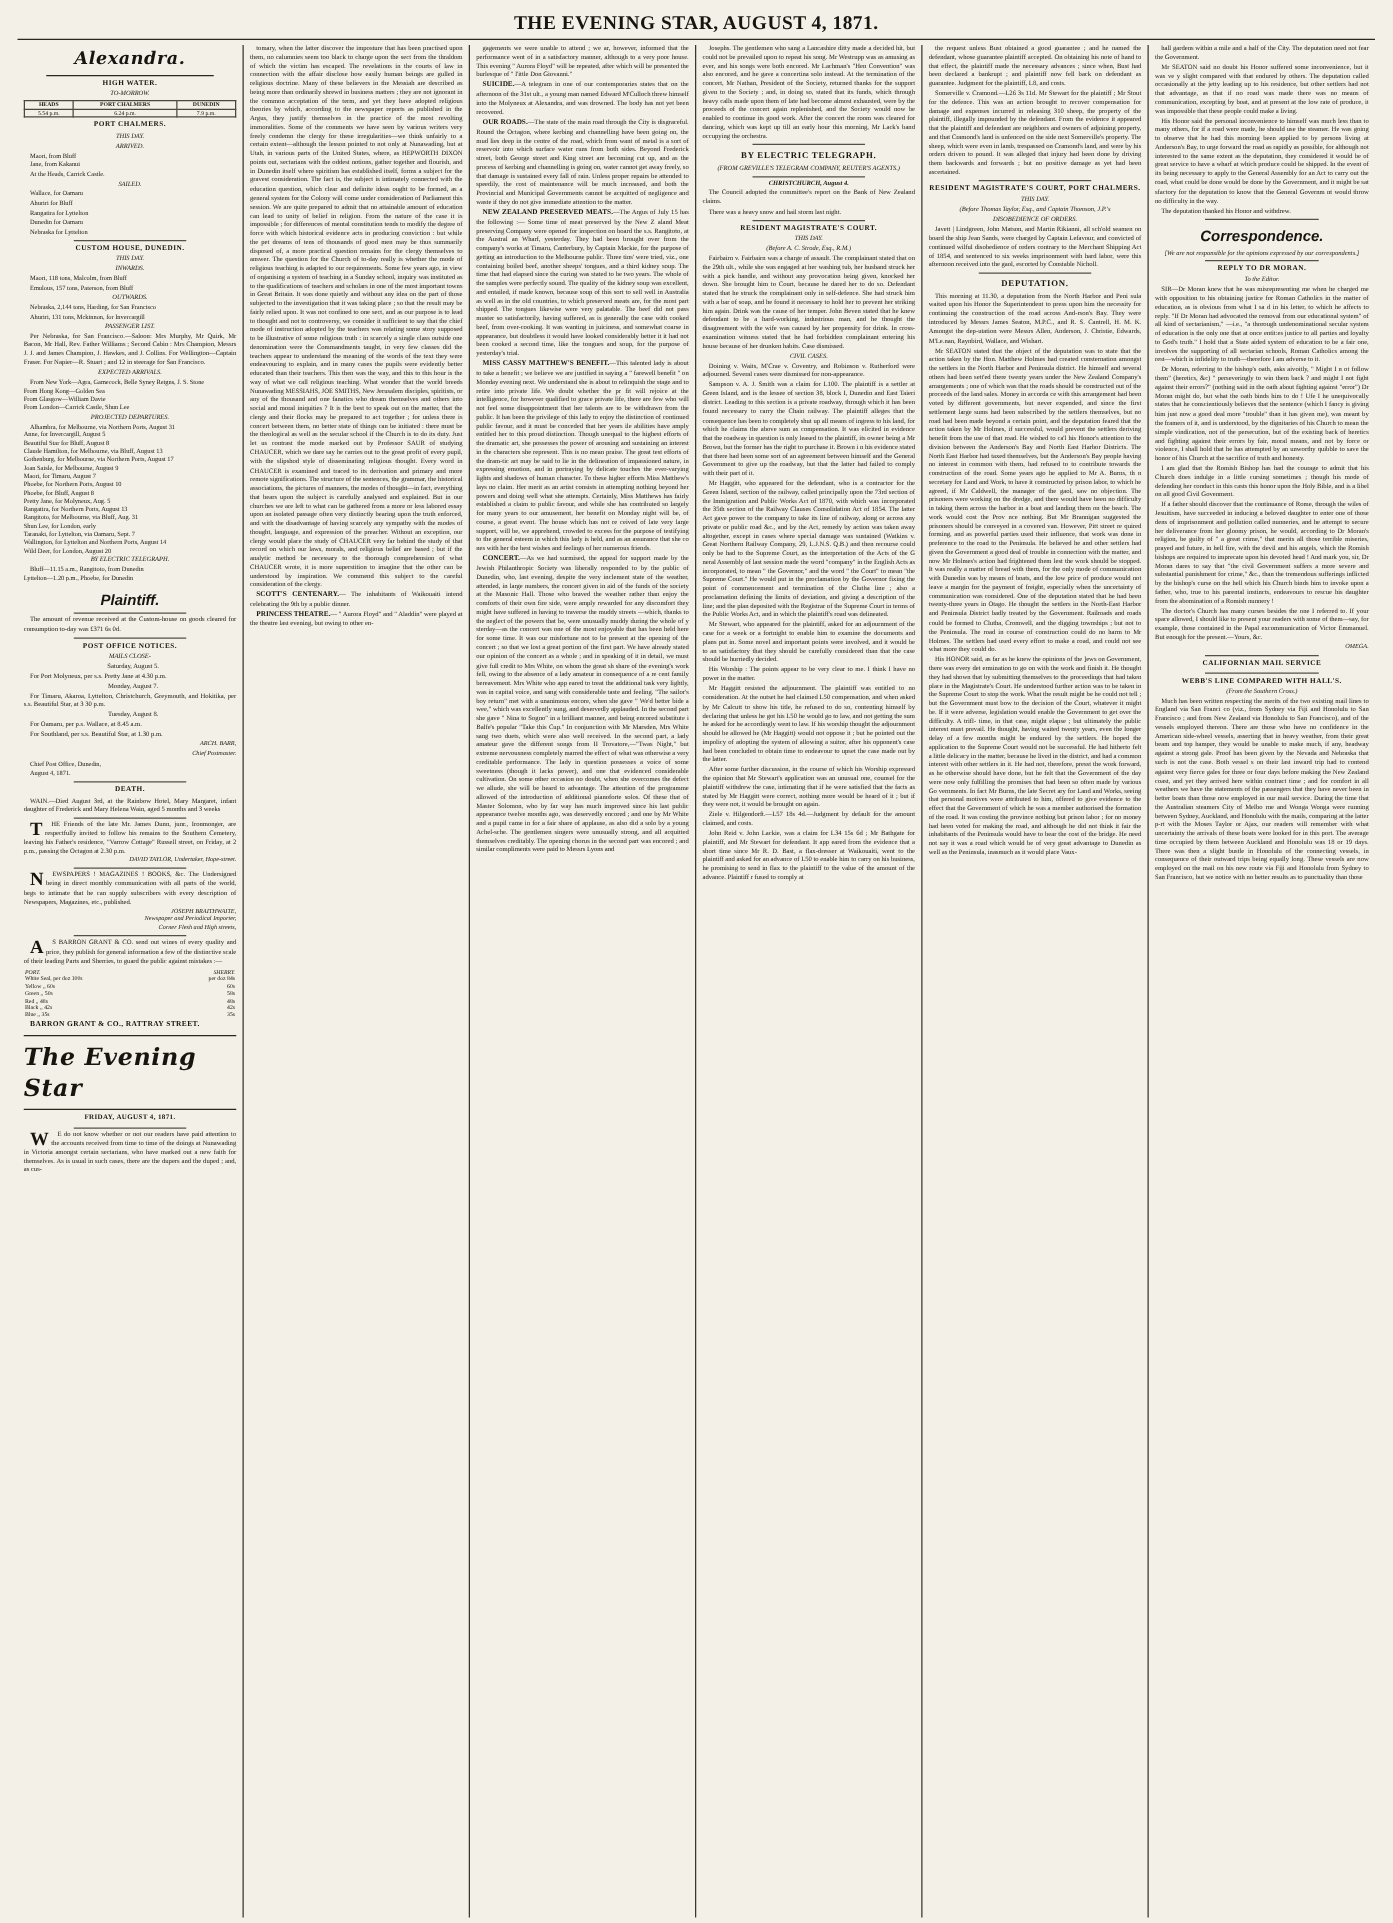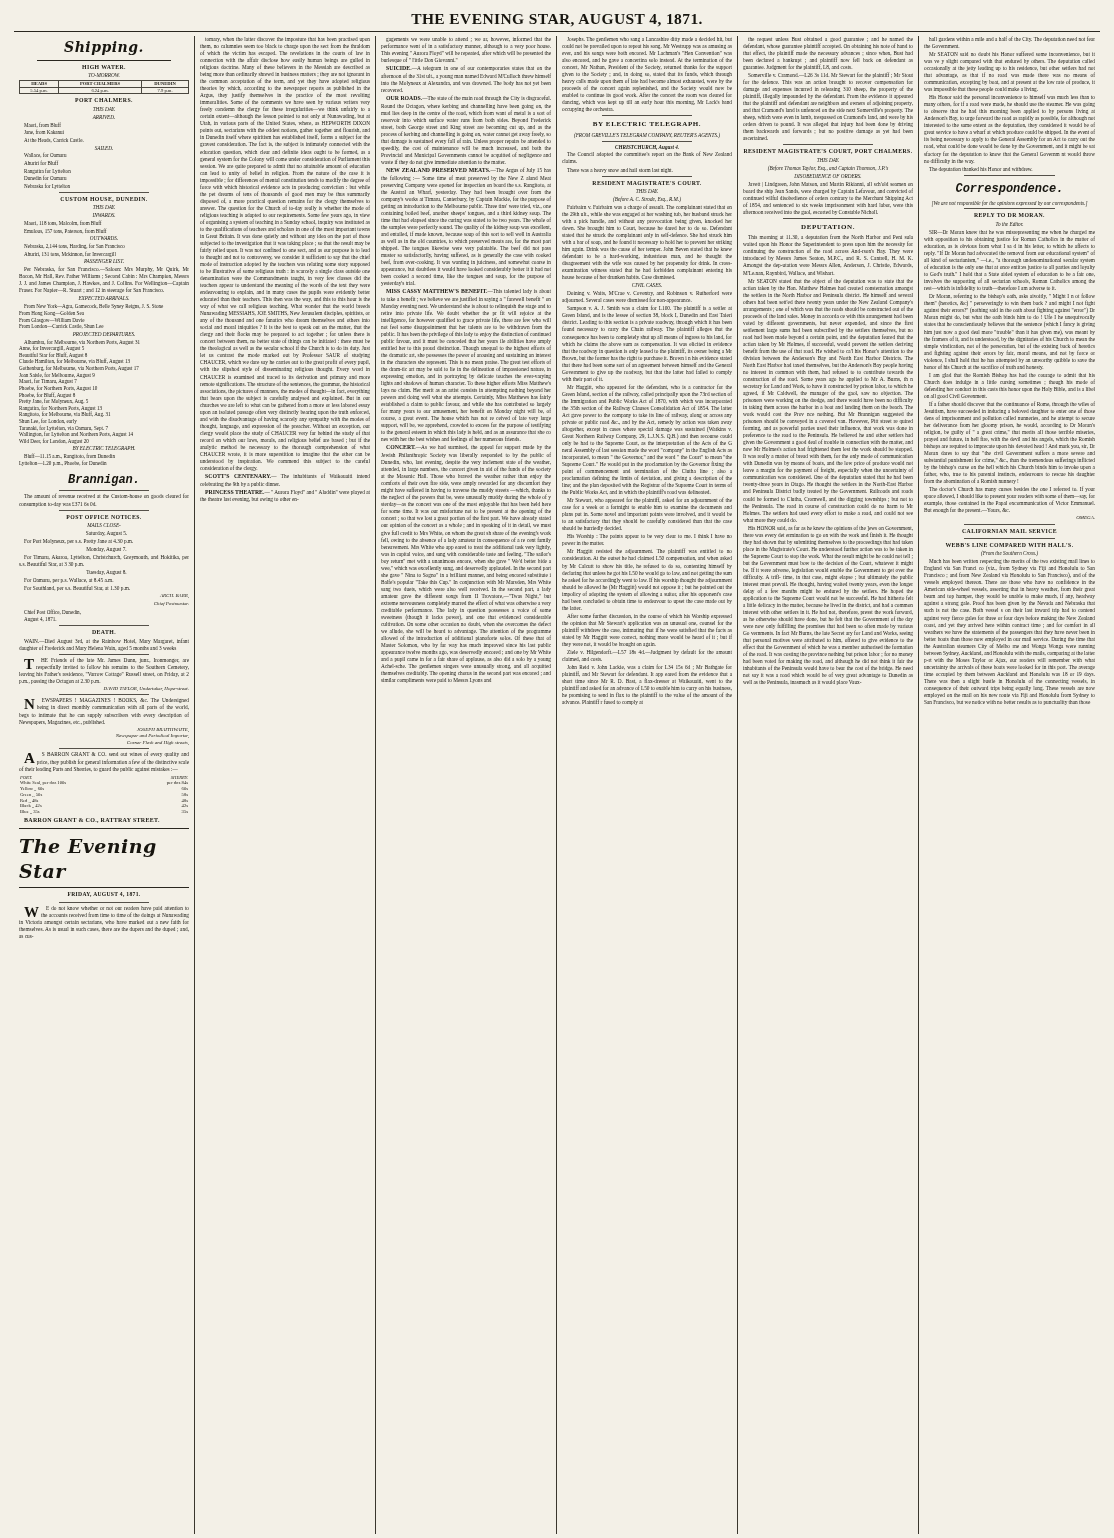--- a/index.html
+++ b/index.html
@@ -56,21 +56,21 @@
     font-size: 14px;
     font-family: "DejaVu Serif", serif;
     font-weight: bold;
     font-style: italic;
     margin: 2px 0 1px 0;
     letter-spacing: 0.5px;
   }
   .hdr-fancy2 {
     text-align: center;
     font-size: 12px;
-    font-family: Liberation Mono, monospace;
+    font-family: Liberation Sans, sans-serif;
     font-weight: bold;
     font-style: italic;
     margin: 6px 0 2px 0;
   }
   .hdr-caps {
     text-align: center;
     font-size: 7px;
     font-weight: bold;
     letter-spacing: 0.6px;
     margin: 4px 0 2px 0;
@@ -166,21 +166,21 @@
 </head>
 <body>
 
 <div class="page">
 
   <div class="masthead">THE EVENING STAR, AUGUST 4, 1871.</div>
 
   <div class="columns">
 
     <div class="col">
-      <div class="hdr-fancy">Shipping.</div>
+      <div class="hdr-fancy">Alexandra.</div>
       <hr class="rule">
       <div class="hdr-caps-sm">HIGH WATER.</div>
       <div class="hdr-sub">TO-MORROW.</div>
       <table class="tide">
         <tbody>
             <tr>
           <th>HEADS</th>
           <th>PORT CHALMERS</th>
           <th>DUNEDIN</th>
         </tr>
@@ -232,21 +232,21 @@
 Pretty Jane, for Molyneux, Aug. 5
 Rangatira, for Northern Ports, August 13
 Rangitoto, for Melbourne, via Bluff, Aug. 31
 Shun Lee, for London, early
 Taranaki, for Lyttelton, via Oamaru, Sept. 7
 Wallington, for Lyttelton and Northern Ports, August 14
 Wild Deer, for London, August 20</p>
       <div class="hdr-sub ital">BY ELECTRIC TELEGRAPH.</div>
       <p class="ship-line" style="white-space:pre-line">Bluff—11.15 a.m., Rangitoto, from Dunedin
 Lyttelton—1.20 p.m., Phoebe, for Dunedin</p>
-      <div class="hdr-fancy2">Brannigan.</div>
+      <div class="hdr-fancy2">Plaintiff.</div>
       <hr class="rule-thin">
       <p>The amount of revenue received at the Custom-house on goods cleared for consumption to-day was £371 6s 0d.</p>
       <hr class="rule-thin">
       <div class="hdr-caps-sm">POST OFFICE NOTICES.</div>
       <div class="hdr-sub">MAILS CLOSE-</div>
       <p class="center">Saturday, August 5.</p>
       <p>For Port Molyneux, per s.s. Pretty Jane at 4.30 p.m.</p>
       <p class="center">Monday, August 7.</p>
       <p>For Timaru, Akaroa, Lyttelton, Christchurch, Greymouth, and Hokitika, per s.s. Beautiful Star, at 3 30 p.m.</p>
       <p class="center">Tuesday, August 8.</p>

